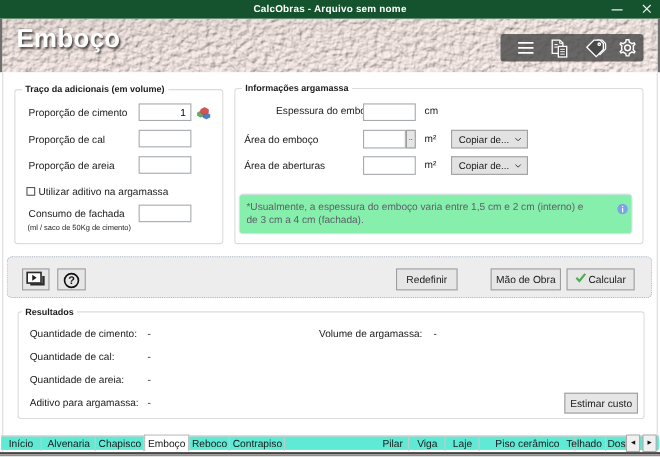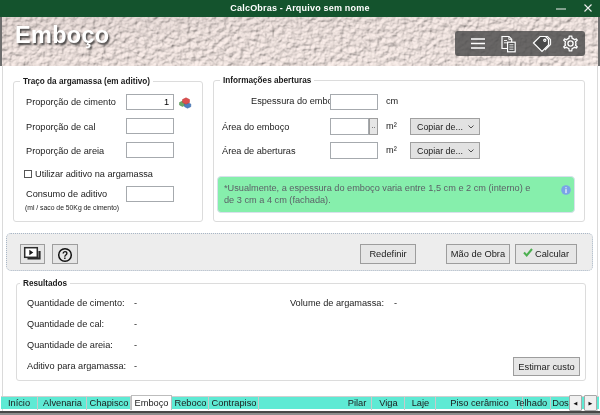--- a/index.html
+++ b/index.html
@@ -120,43 +120,43 @@
       </g>
     </svg>
   </div>
 </div>
 
 <div class="abs content"></div>
 <div class="cline" style="left:2px"></div>
 <div class="cline" style="left:597px"></div>
 
 <div class="gbox" style="left:13px;top:81px;width:190px;height:141px;">
-  <div class="glabel">Traço da argamassa (em aditivo)</div>
+  <div class="glabel">Traço da adicionais (em volume)</div>
 </div>
 <div class="lbl" style="left:26px;top:97px;">Proporção de cimento</div>
 <div class="inp" style="left:126px;top:94px;width:48px;height:16px;text-align:right;padding:2px 4px 0 0;">1</div>
 <svg class="abs" style="left:179px;top:97px" width="13" height="12">
   <g>
     <path d="M0.5 5.5 L3.5 4 L6.5 5.5 L6.5 8 L3.5 9.5 L0.5 8 Z" fill="#6aa968" stroke="#4e8a4d" stroke-width="0.5"></path>
     <path d="M5.5 7 L8.5 5.7 L11.8 7 L11.8 9.7 L8.5 11.2 L5.5 9.7 Z" fill="#4d7fc1" stroke="#3a66a3" stroke-width="0.5"></path>
     <path d="M3.5 2.5 L7 0.8 L10.5 2.5 L10.5 5.5 L7 7.2 L3.5 5.5 Z" fill="#dd5050" stroke="#bf3d3d" stroke-width="0.5"></path>
   </g>
 </svg>
 <div class="lbl" style="left:26px;top:122px;">Proporção de cal</div>
 <div class="inp" style="left:126px;top:118px;width:48px;height:16px;"></div>
 <div class="lbl" style="left:26px;top:146px;">Proporção de areia</div>
 <div class="inp" style="left:126px;top:142px;width:48px;height:16px;"></div>
 <div class="abs" style="left:24px;top:170px;width:8px;height:8px;border:1px solid #555;background:#fff;"></div>
 <div class="lbl" style="left:35px;top:169px;">Utilizar aditivo na argamassa</div>
-<div class="lbl" style="left:26px;top:189px;">Consumo de aditivo</div>
+<div class="lbl" style="left:26px;top:189px;">Consumo de fachada</div>
 <div class="inp" style="left:126px;top:186px;width:48px;height:16px;"></div>
 <div class="lbl" style="left:25px;top:204px;font-size:6.8px;">(ml / saco de 50Kg de cimento)</div>
 
 <div class="gbox" style="left:213px;top:80px;width:372px;height:142px;">
-  <div class="glabel">Informações aberturas</div>
+  <div class="glabel">Informações argamassa</div>
 </div>
 <div class="lbl" style="left:222px;top:96px;padding-left:29px;">Espessura do emboço*</div>
 <div class="inp" style="left:330px;top:94px;width:48px;height:16px;"></div>
 <div class="unit" style="left:386px;top:96px;">cm</div>
 
 <div class="lbl" style="left:222px;top:122px;">Área do emboço</div>
 <div class="inp" style="left:330px;top:118px;width:39px;height:17px;"></div>
 <div class="btn" style="left:369px;top:118px;width:9px;height:17px;font-size:7px;line-height:14px;">..</div>
 <div class="unit" style="left:386px;top:121px;">m²</div>
 <div class="combo" style="left:410px;top:118px;width:70px;height:17px;">

